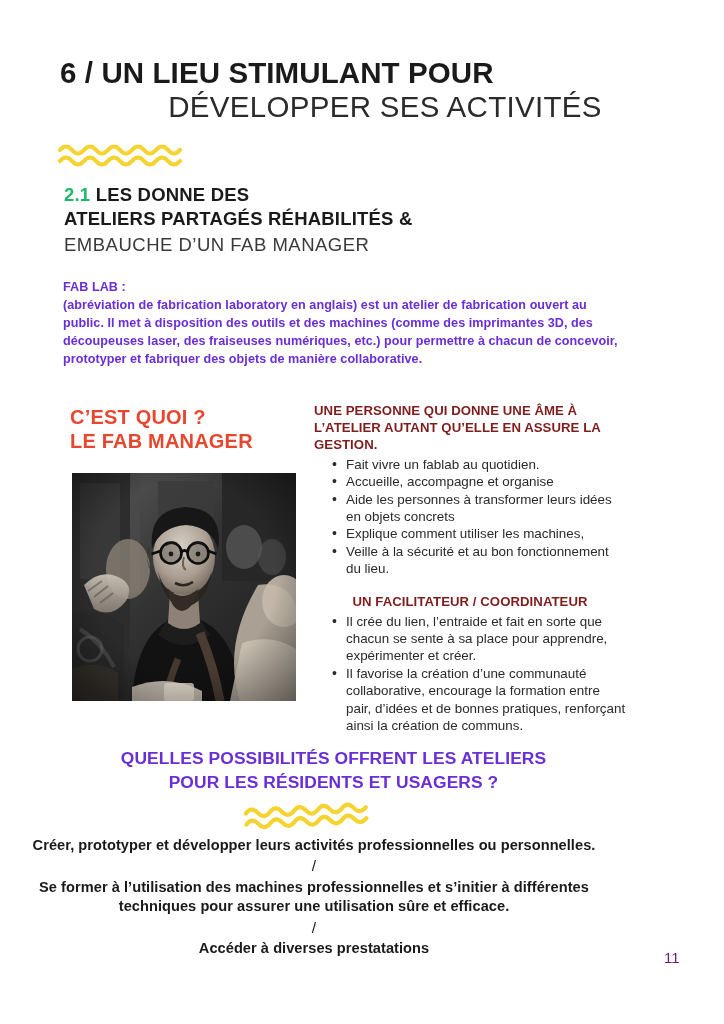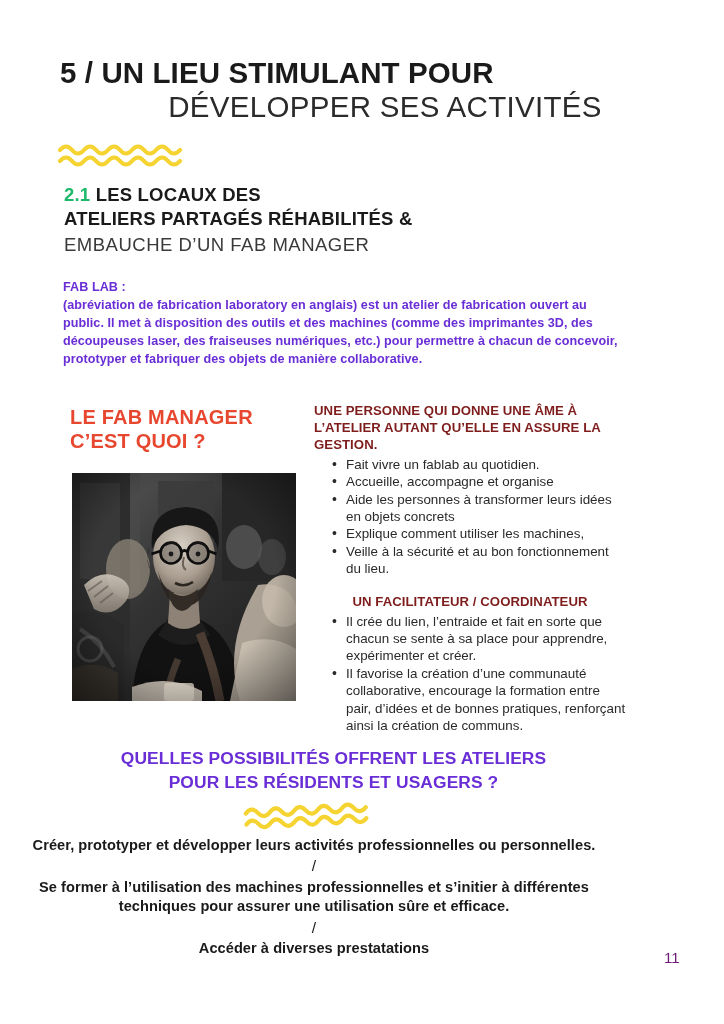--- a/index.html
+++ b/index.html
@@ -211,48 +211,48 @@
     font-weight: 400;
     color: #701a75;
   }
 </style>
 </head>
 <body>
 
 <div class="page">
 
   <div class="title-block">
-    <div class="title-line1">5 / UN LIEU STIMULANT POUR</div>
+    <div class="title-line1">6 / UN LIEU STIMULANT POUR</div>
     <div class="title-line2">DÉVELOPPER SES ACTIVITÉS</div>
   </div>
 
   <div class="squiggle-top">
     <svg width="128" height="30" viewBox="0 0 128 30" fill="none" xmlns="http://www.w3.org/2000/svg">
       <path d="M2 10 q6 -7 12 0 t12 0 t12 0 t12 0 t12 0 t12 0 t12 0 t12 0 t12 0 t12 0" stroke="#f5d330" stroke-width="4.2" stroke-linecap="round" fill="none"></path>
       <path d="M2 21 q6 -7 12 0 t12 0 t12 0 t12 0 t12 0 t12 0 t12 0 t12 0 t12 0 t12 0" stroke="#f5d330" stroke-width="4.2" stroke-linecap="round" fill="none"></path>
     </svg>
   </div>
 
   <div class="sec-head">
     <div class="sec-head-l1">
       <span class="sec-num">2.1</span>
-      <span>LES LOCAUX DES</span>
+      <span>LES DONNE DES</span>
     </div>
     <div class="sec-head-l2">ATELIERS PARTAGÉS RÉHABILITÉS &amp;</div>
     <div class="sec-head-l3">EMBAUCHE D’UN FAB MANAGER</div>
   </div>
 
   <div class="fablab">
     <div>FAB LAB :</div>
     <div>(abréviation de fabrication laboratory en anglais) est un atelier de fabrication ouvert au public. Il met à disposition des outils et des machines (comme des imprimantes 3D, des découpeuses laser, des fraiseuses numériques, etc.) pour permettre à chacun de concevoir, prototyper et fabriquer des objets de manière collaborative.</div>
   </div>
 
   <div class="orange-head">
+    <div>C’EST QUOI ?</div>
     <div>LE FAB MANAGER</div>
-    <div>C’EST QUOI ?</div>
   </div>
 
   <div class="photo">
     <svg width="224" height="228" viewBox="0 0 224 228" xmlns="http://www.w3.org/2000/svg">
       <defs>
         <linearGradient id="bgG" x1="0" y1="0" x2="1" y2="1">
           <stop offset="0%" stop-color="#5d5d5d"></stop>
           <stop offset="45%" stop-color="#333333"></stop>
           <stop offset="100%" stop-color="#1b1b1b"></stop>
         </linearGradient>

